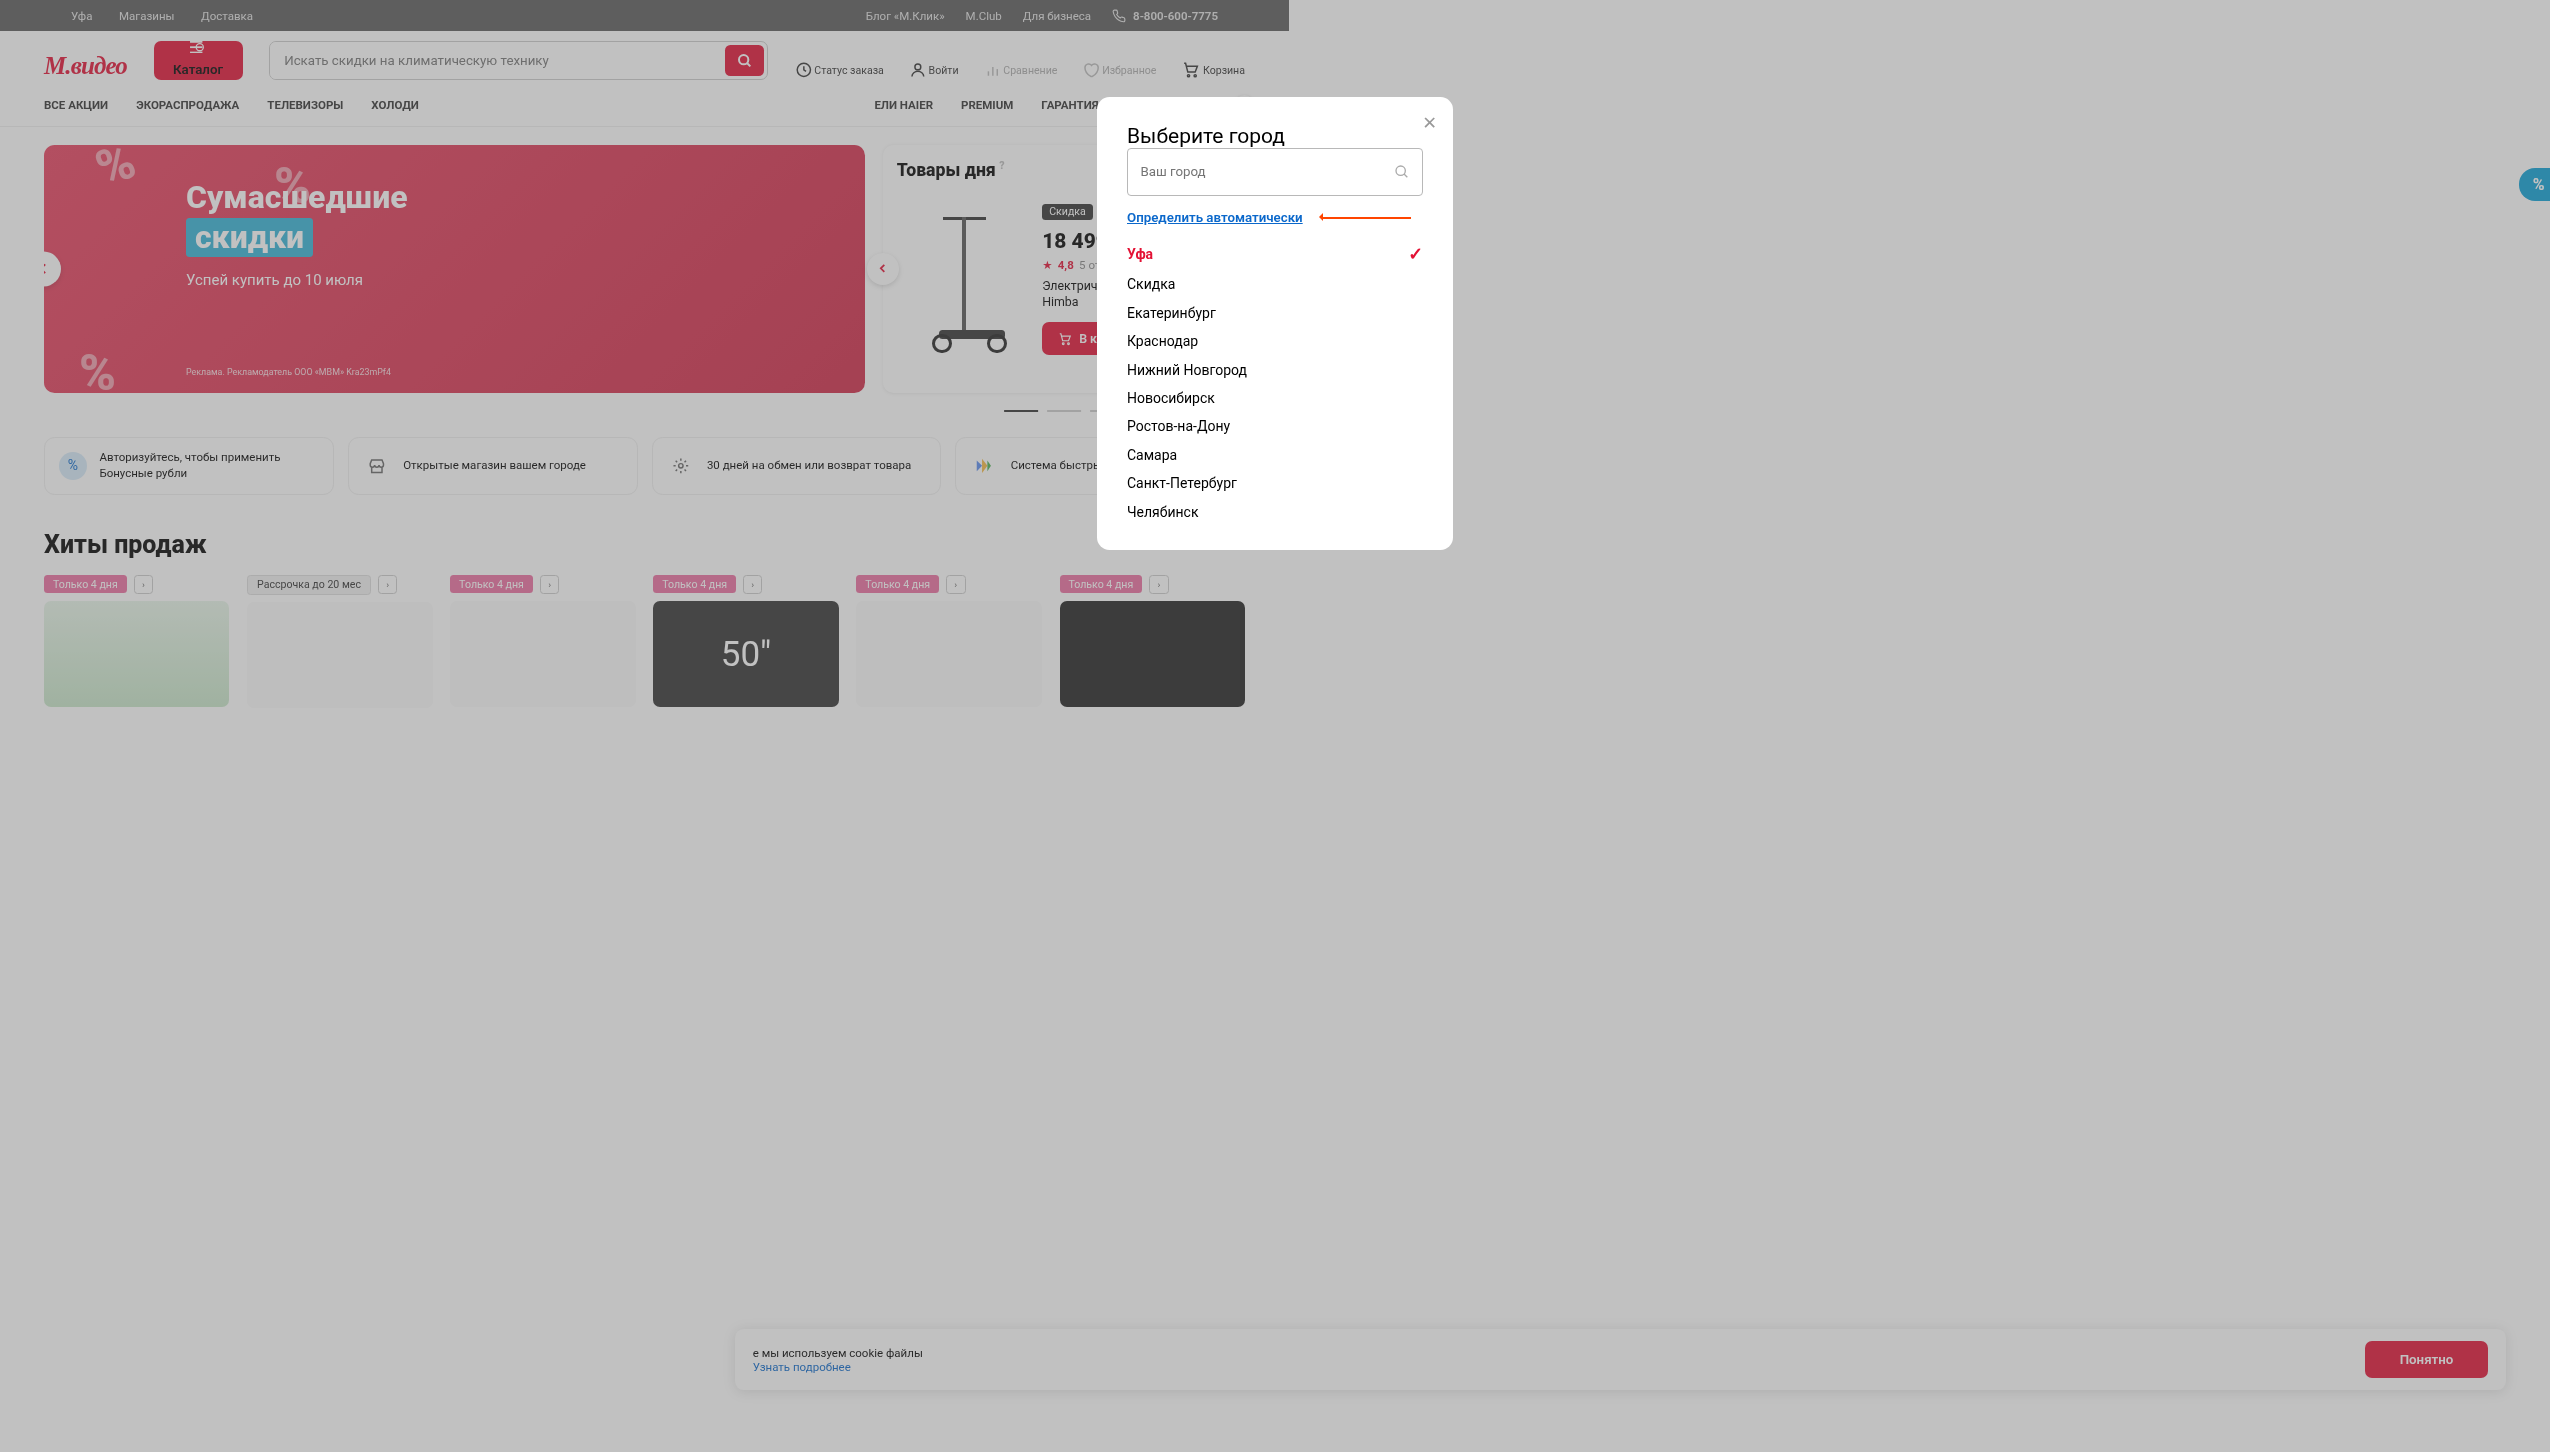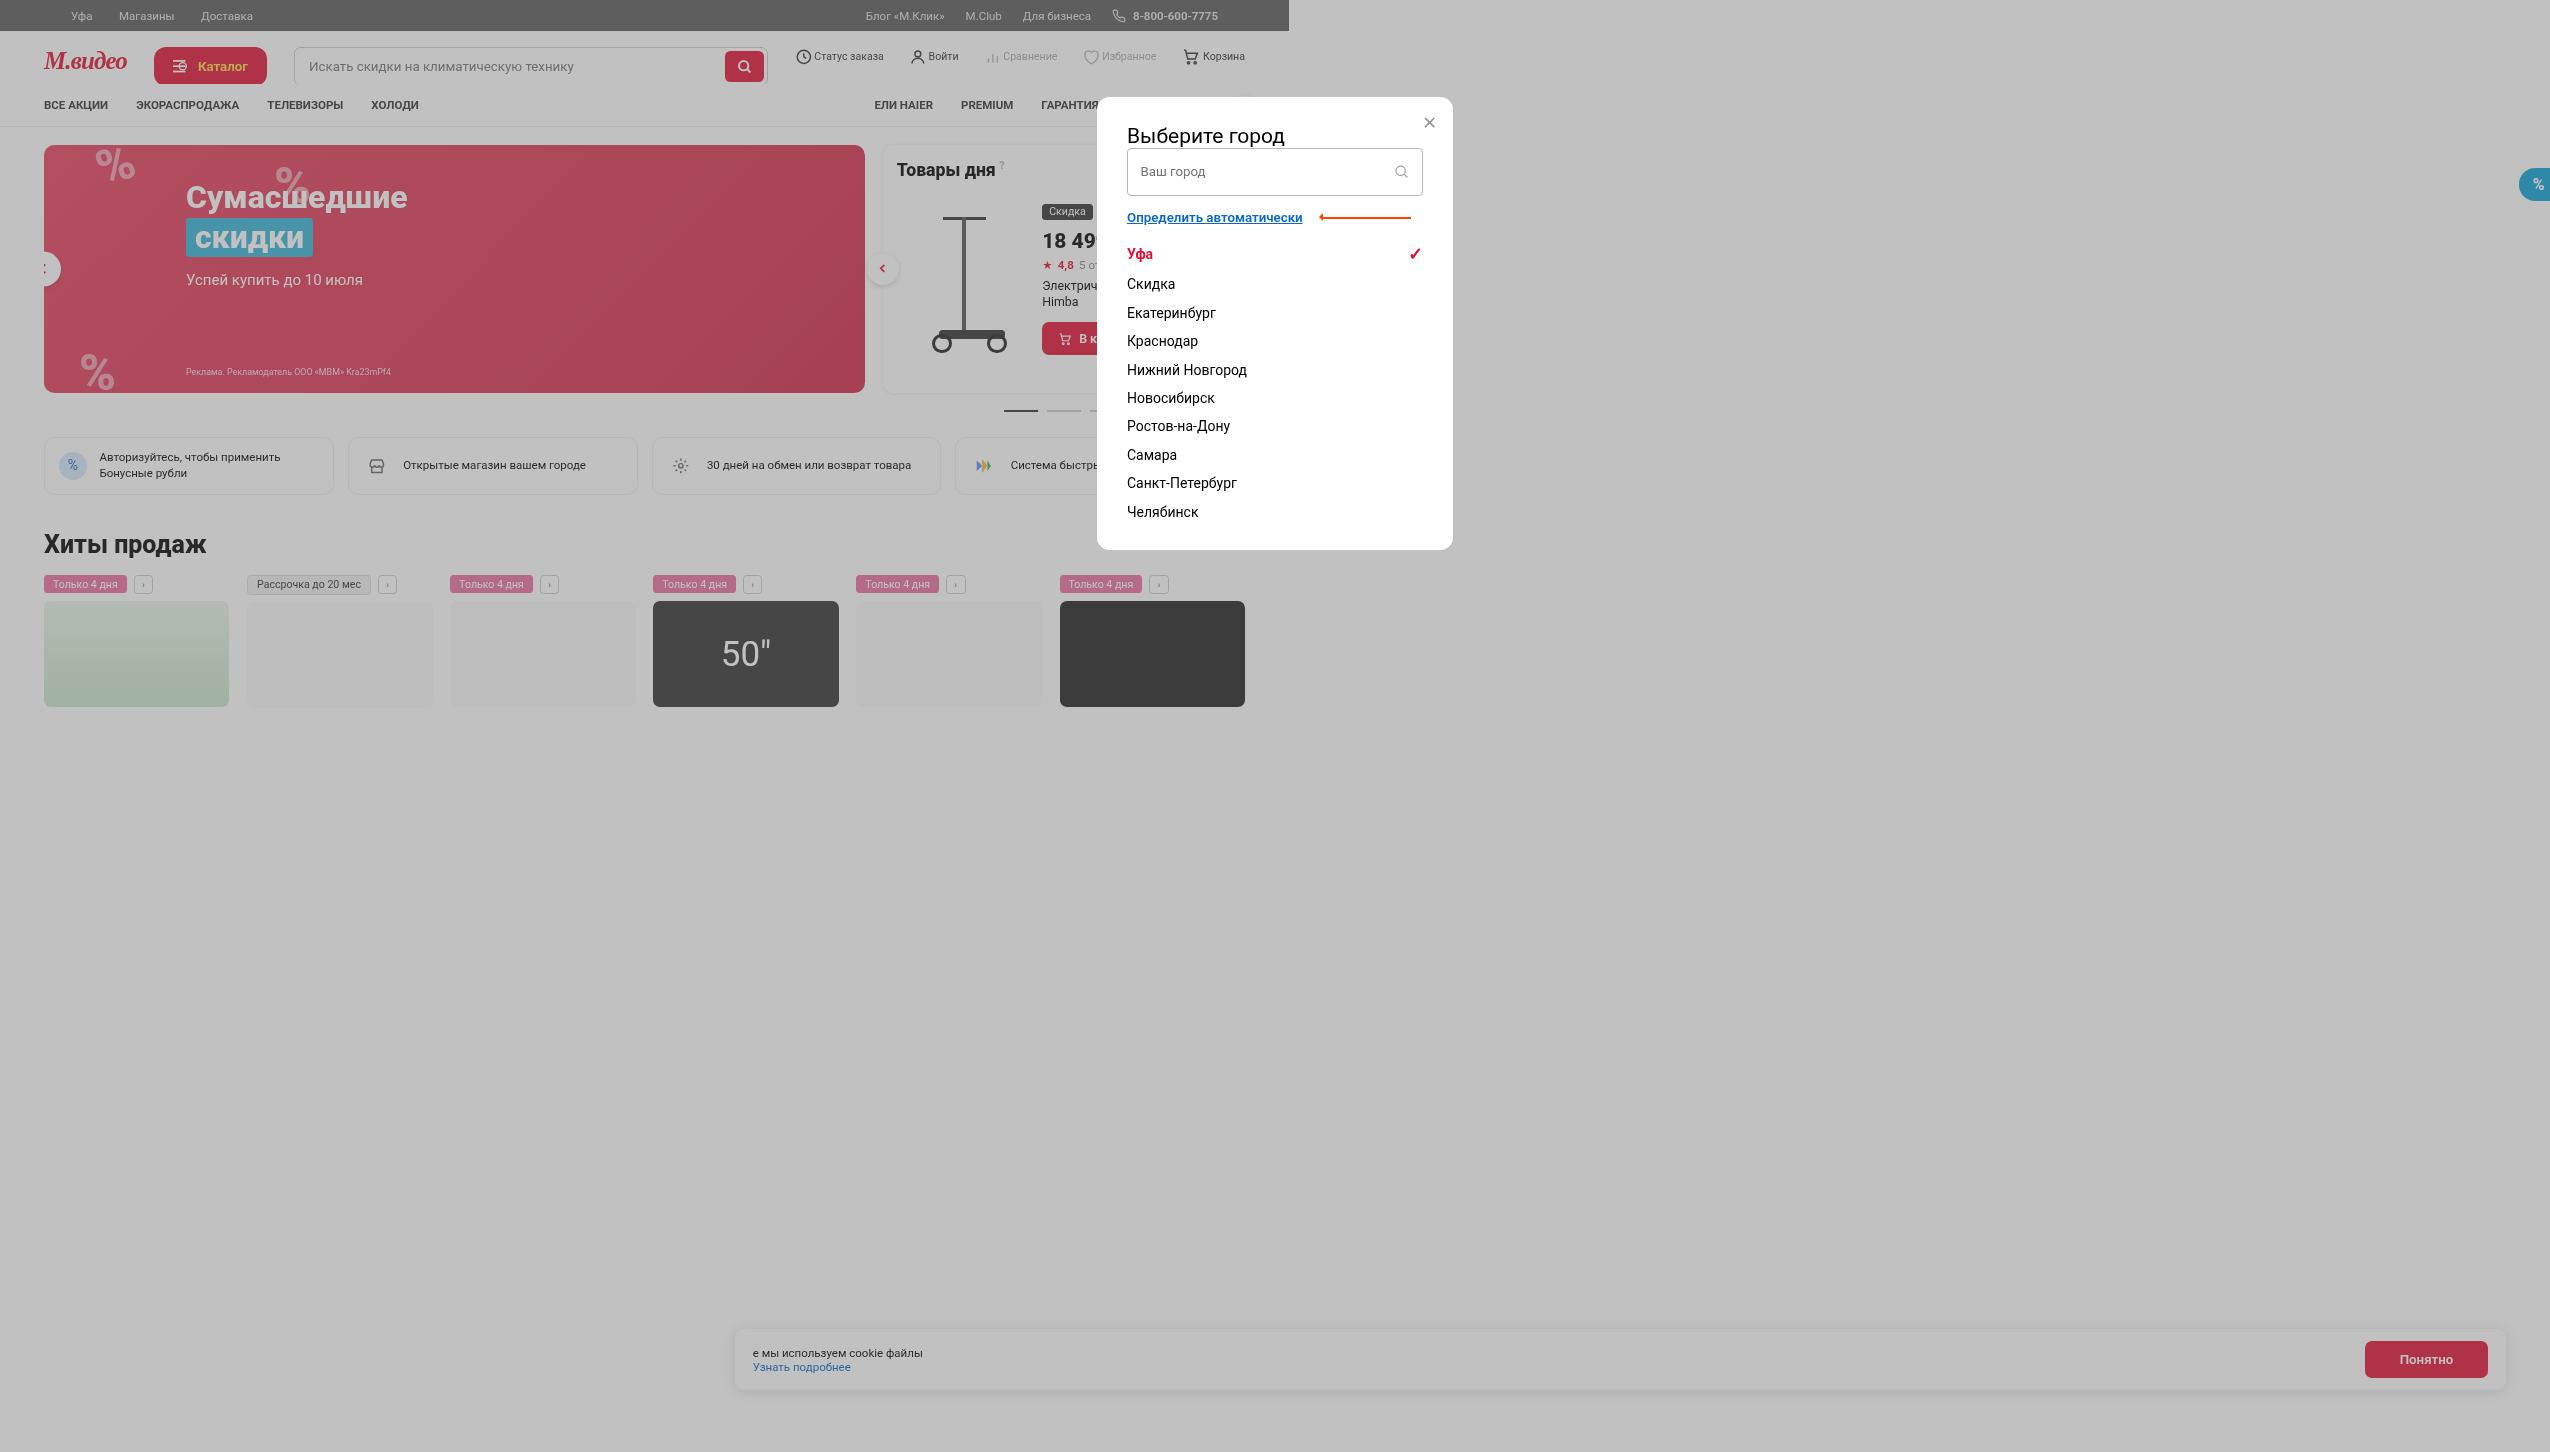--- a/index.html
+++ b/index.html
@@ -3,23 +3,23 @@
 <meta charset="utf-8">
 <style>
 * { margin: 0; padding: 0; box-sizing: border-box; font-family: -apple-system, BlinkMacSystemFont, "Segoe UI", Roboto, Arial, sans-serif; }
 body { background: #fff; width: 1289px; height: 726px; overflow: hidden; position: relative; }
 
 .topbar { background: #5a5a5a; height: 31px; display: flex; align-items: center; padding: 0 71px; justify-content: space-between; color: #e0e0e0; font-size: 11.5px; }
 .topbar-left, .topbar-right { display: flex; gap: 26.6px; align-items: center; }
 .topbar-right { gap: 21px; }
 .phone-wrap { display: flex; align-items: center; gap: 7px; font-weight: 600; }
 
-.header { background: #fff; height: 53px; display: flex; align-items: flex-start; padding: 16px 44px; gap: 26.6px; }
+.header { background: #fff; height: 53px; display: flex; align-items: flex-end; padding: 4px 44px; gap: 26.6px; }
 .logo { font-family: cursive; font-style: italic; font-weight: bold; color: #e31235; font-size: 25px; letter-spacing: -0.9px; }
-.catalog-btn { background: #e31235; color: #fde047; border: none; height: 39px; padding: 0 19.5px; border-radius: 12px; font-size: 13.3px; font-weight: 600; display: flex; align-items: center; gap: 8.9px; }
+.catalog-btn { background: #e31235; color: #000000; border: none; height: 39px; padding: 0 19.5px; border-radius: 7px; font-size: 13.3px; font-weight: 600; display: flex; align-items: center; gap: 8.9px; flex-direction: column; }
 .search-wrap { flex: 1; display: flex; height: 39px; border: 0.9px solid #ccc; border-radius: 7px; overflow: hidden; }
 .search-input { flex: 1; border: none; padding: 0 14px; font-size: 13.3px; outline: none; color: #888; }
 .search-btn { width: 39px; background: #e31235; border: none; display: flex; align-items: center; justify-content: center; color: #fff; border-radius: 5.3px; margin: 2.7px; }
 .header-icons { display: flex; gap: 25px; }
 .header-icon { display: flex; flex-direction: row; align-items: center; gap: 2px; font-size: 10.6px; color: #333; }
 .header-icon.muted { color: #aaa; }
 .header-icon .ico { height: 19.5px; display: flex; align-items: center; justify-content: center; font-size: 16px; }
 
 .nav { background: #fff; height: 43px; border-bottom: 0.9px solid #eee; display: flex; align-items: center; padding: 0 44px; gap: 28px; font-size: 11.5px; font-weight: 700; color: #333; position: relative; }
 .nav-scroll { position: absolute; right: 35px; width: 19.5px; height: 19.5px; border-radius: 50%; box-shadow: 0 0.9px 3.5px rgba(0,0,0,0.2); display: flex; align-items: center; justify-content: center; background: #fff; color: #e31235; font-size: 10.6px; }

